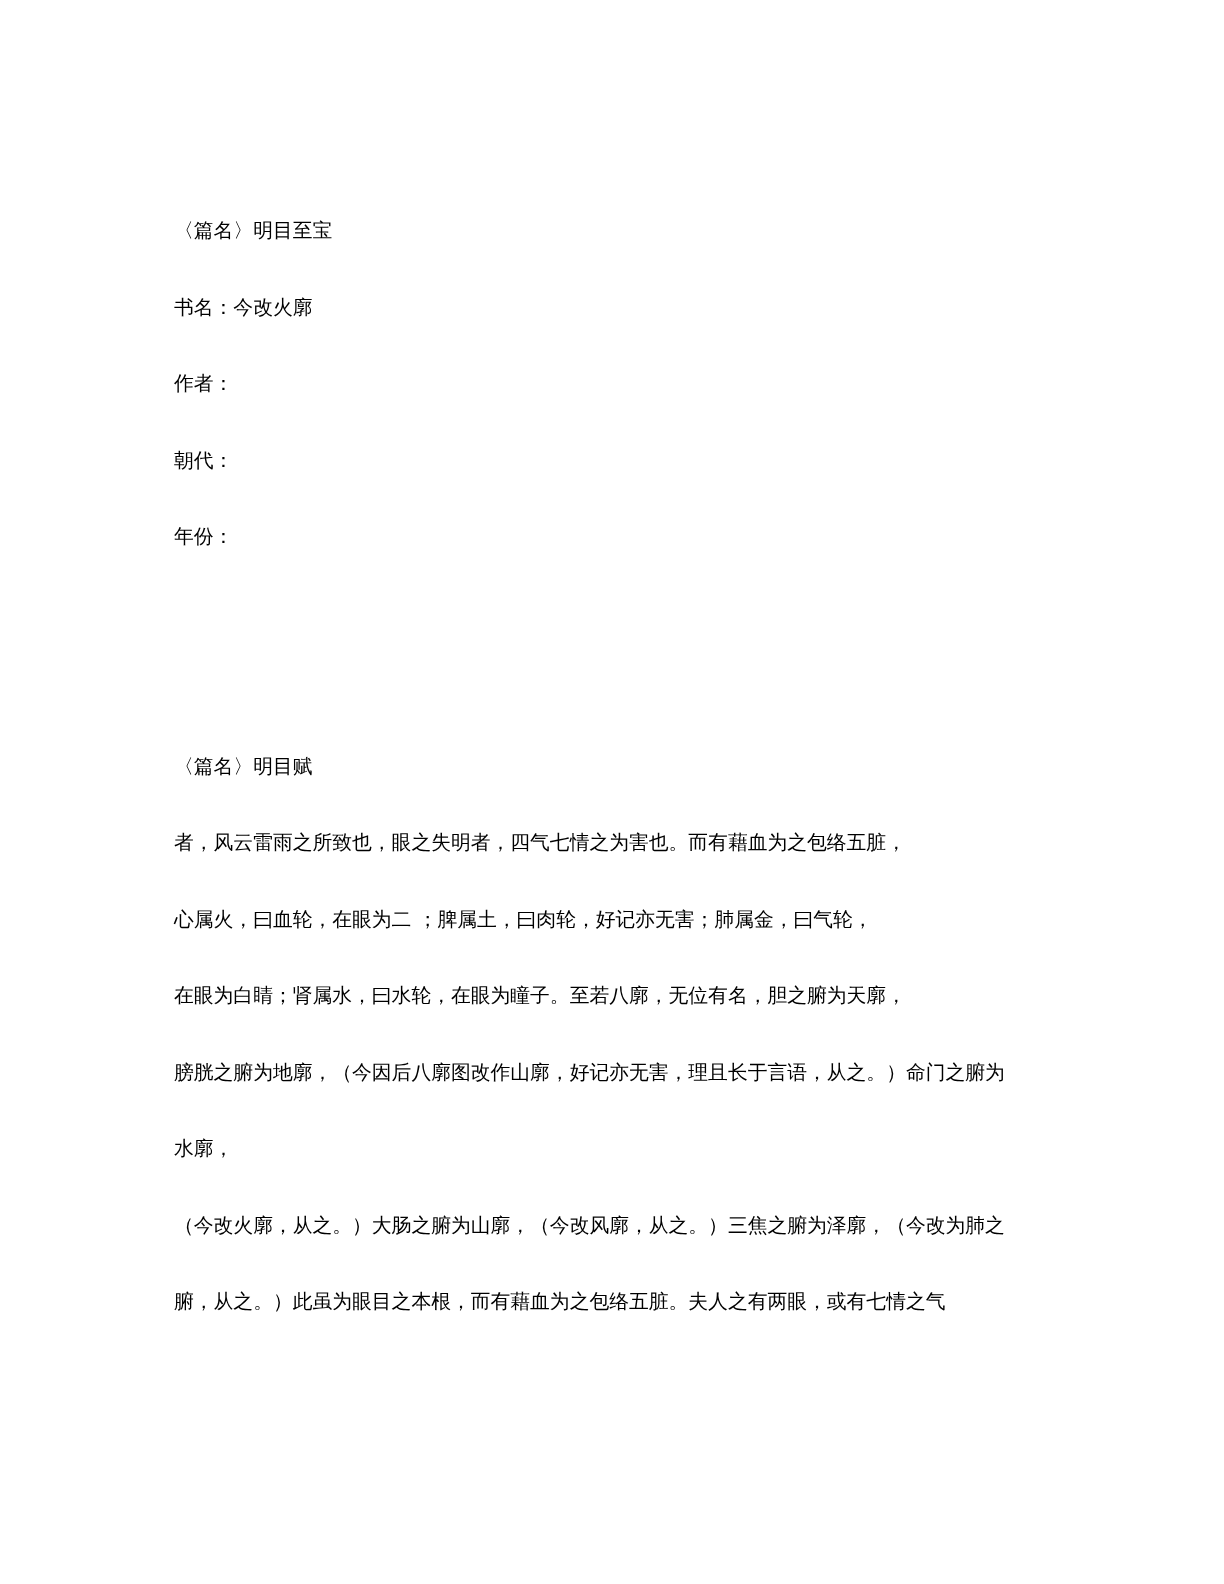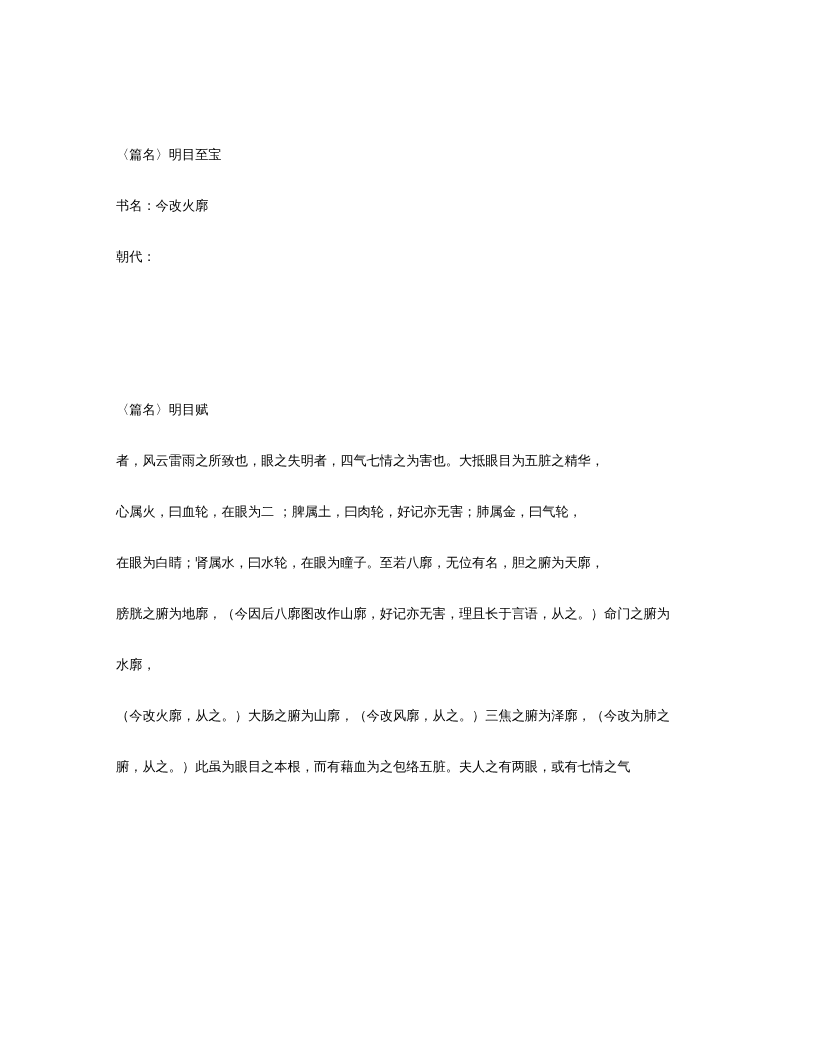--- a/index.html
+++ b/index.html
@@ -44,27 +44,29 @@
   }
 </style>
 </head>
 <body>
 
 <div class="page">
   <div class="doc">
 
     <div class="line tagline">〈篇名〉明目至宝</div>
     <div class="line meta">书名：今改火廓</div>
+    <div class="line meta">作者：</div>
     <div class="line meta">朝代：</div>
+    <div class="line meta">年份：</div>
 
     <div class="blank"></div>
 
     
     <div class="line tagline">〈篇名〉明目赋</div>
-    <div class="line">者，风云雷雨之所致也，眼之失明者，四气七情之为害也。大抵眼目为五脏之精华，</div>
+    <div class="line">者，风云雷雨之所致也，眼之失明者，四气七情之为害也。而有藉血为之包络五脏，</div>
     <div class="line">心属火，曰血轮，在眼为二 ；脾属土，曰肉轮，好记亦无害；肺属金，曰气轮，</div>
     <div class="line">在眼为白睛；肾属水，曰水轮，在眼为瞳子。至若八廓，无位有名，胆之腑为天廓，</div>
     <div class="line">膀胱之腑为地廓，（今因后八廓图改作山廓，好记亦无害，理且长于言语，从之。）命门之腑为</div>
     <div class="line">水廓，</div>
     <div class="line">（今改火廓，从之。）大肠之腑为山廓，（今改风廓，从之。）三焦之腑为泽廓，（今改为肺之</div>
     <div class="line">腑，从之。）此虽为眼目之本根，而有藉血为之包络五脏。夫人之有两眼，或有七情之气</div>
     
     
     
     

